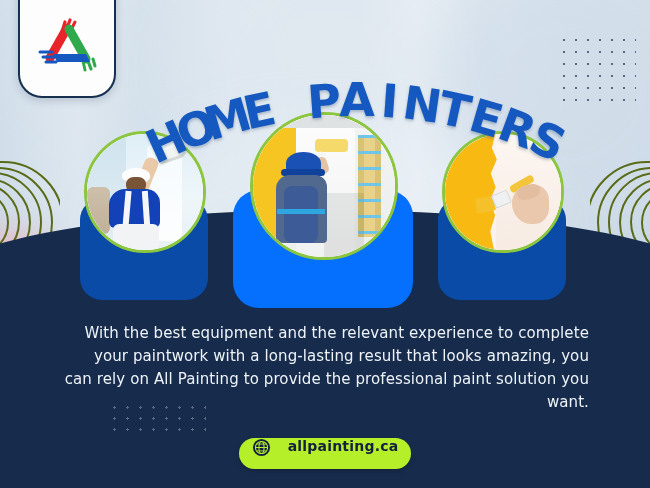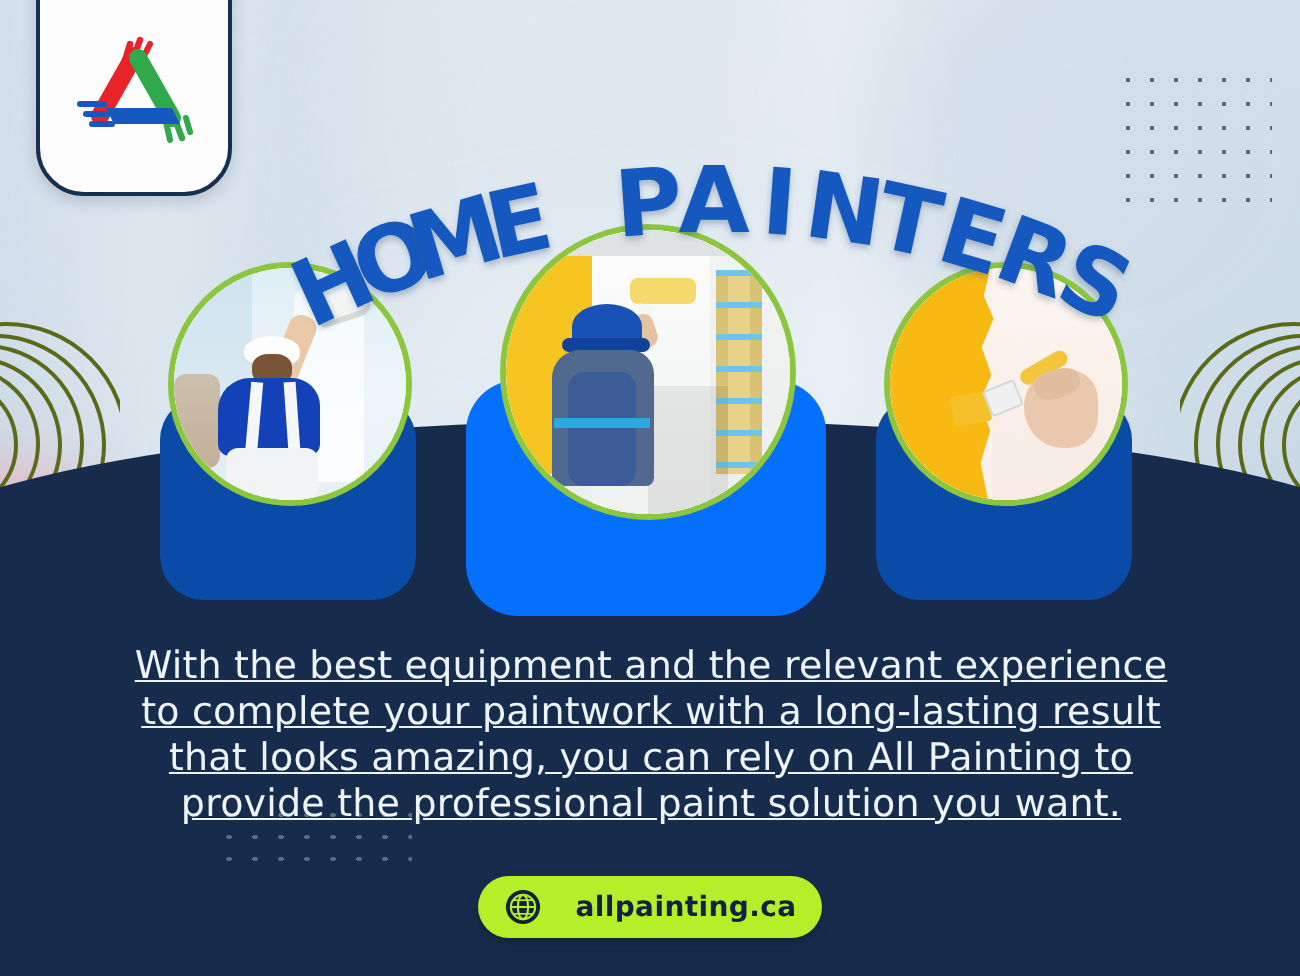--- a/index.html
+++ b/index.html
@@ -179,31 +179,30 @@
   .dots-tr { position:absolute; right:14px; top:34px; width:78px; height:68px;
     background-image:radial-gradient(#2b3a5c 1.1px, rgba(0,0,0,0) 1.2px);
     background-size:12px 12px; opacity:.72; }
   .dots-bl { position:absolute; left:108px; bottom:56px; width:98px; height:30px;
     background-image:radial-gradient(#66748c 1.3px, rgba(0,0,0,0) 1.4px);
     background-size:13px 11px; opacity:.85; }
 
   
   .body-copy {
     position:absolute; left:62px; top:322px; width:527px;
-    text-align:center; color:#eef3f8;
-    font-family:"DejaVu Sans", sans-serif; font-size:19px; line-height:23px;
+    text-align:right; color:#eef3f8;
+    font-family:"DejaVu Sans", sans-serif; font-size:15px; line-height:23px;
     letter-spacing:.1px;
-    text-decoration:underline;
   }
 
   
   .cta {
     position:absolute; left:239px; top:438px; width:172px; height:31px;
     background:#b4ef2a; border-radius:16px;
-    display:flex; align-items:center; justify-content:center; gap:17px;
+    display:flex; justify-content:center; gap:17px;
     box-shadow:0 2px 5px rgba(0,0,0,.25);
   }
   .cta .label {
     font-family:"DejaVu Sans", sans-serif; font-weight:bold; font-size:14px;
     color:#14213d; letter-spacing:.2px;
   }
 </style>
 </head>
 <body>
 

